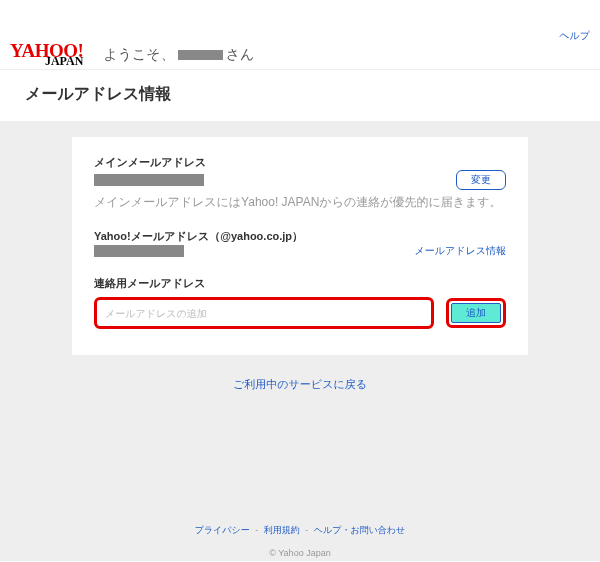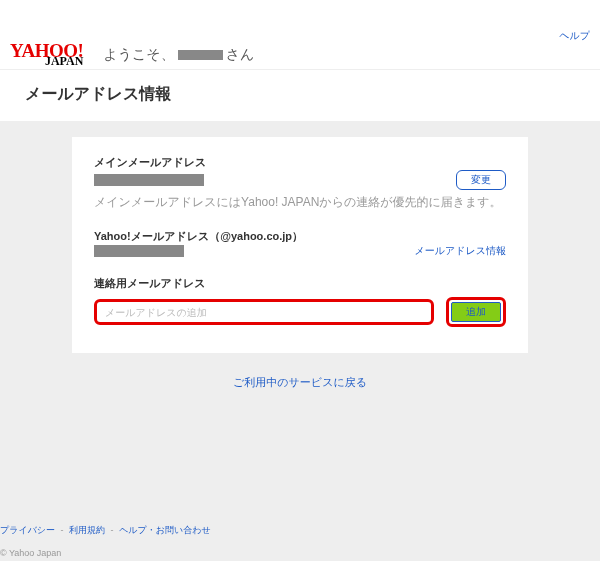--- a/index.html
+++ b/index.html
@@ -17,27 +17,27 @@
     .panel { background: #fff; margin: 0 72px; padding: 18px 22px 26px; }
     .section { margin-bottom: 18px; }
     .sec-title { font-size: 11px; font-weight: bold; color: #333; }
     .value-row { display: flex; justify-content: space-between; align-items: center; }
     .masked { display: inline-block; width: 110px; height: 12px; background: #888; }
     .masked-sm { width: 90px; }
     .desc { font-size: 12px; color: #999; margin-top: 4px; }
     .btn-outline { border: 1px solid #1e5bc6; color: #1e5bc6; background: #fff; font-size: 10px; padding: 2px 14px; cursor: pointer; border-radius: 6px; }
     .link { color: #1e5bc6; font-size: 10px; text-decoration: none; cursor: pointer; }
     .input-row { display: flex; gap: 12px; align-items: center; margin-top: 6px; }
-    .email-input { flex: 1; border: 3px solid #e50000; border-radius: 6px; padding: 4px 8px; font-size: 10px; color: #bbb; height: 26px; outline: none; }
+    .email-input { flex: 1; border: 3px solid #e50000; border-radius: 6px; padding: 4px 8px; font-size: 10px; color: #bbb; height: 32px; outline: none; }
     .email-input::placeholder { color: #bbb; }
     .btn-add { border: 3px solid #e50000; border-radius: 6px; padding: 2px 2px; }
-    .btn-add-inner { border: 1px solid #1e5bc6; color: #1e5bc6; background: #84cc16; font-size: 10px; padding: 2px 14px; cursor: pointer; border-radius: 2px; display: inline-block; }
+    .btn-add-inner { border: 1px solid #1e5bc6; color: #1e5bc6; background: #5eead4; font-size: 10px; padding: 2px 14px; cursor: pointer; border-radius: 2px; display: inline-block; }
     .back-link { text-align: center; padding: 22px 0; }
     .back-link a { color: #1e5bc6; font-size: 11px; text-decoration: none; cursor: pointer; }
-    .footer { position: absolute; bottom: 3px; left: 0; right: 0; text-align: left; font-size: 9px; color: #666; }
+    .footer { position: absolute; bottom: 3px; left: 0; right: 0; text-align: center; font-size: 9px; color: #666; }
     .footer a { color: #1e5bc6; text-decoration: none; cursor: pointer; }
     .footer-sep { color: #999; margin: 0 3px; }
     .copyright { margin-top: 11px; color: #999; }
   </style>
 </head>
 <body>
 
 <div class="header">
   <div class="header-left">
     <div class="logo">

